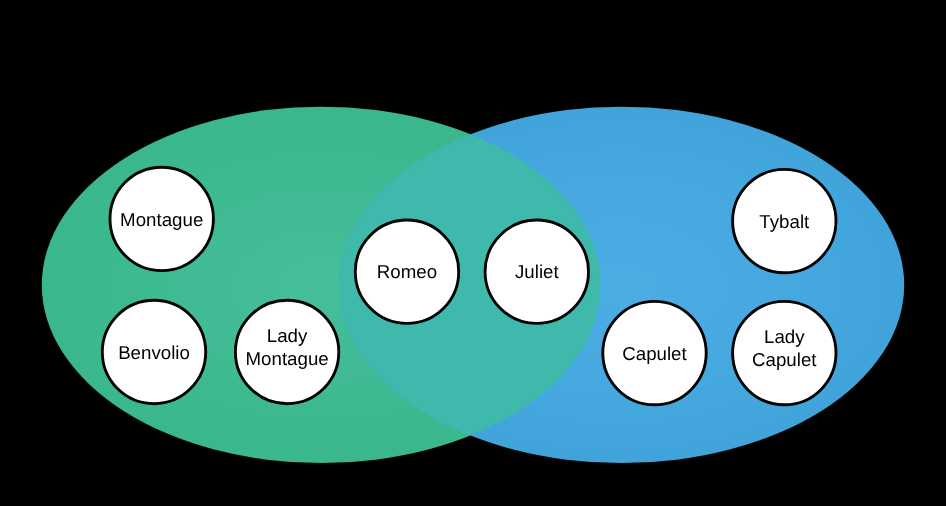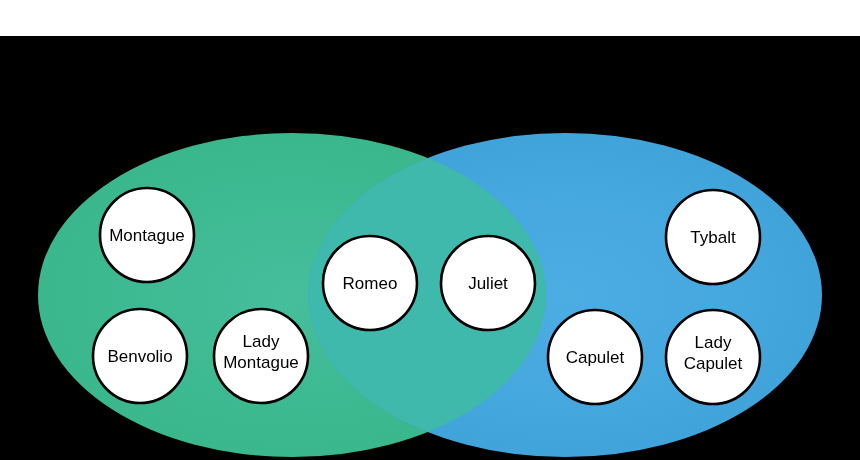--- a/index.html
+++ b/index.html
@@ -9,21 +9,20 @@
   body {
     width: 860px;
     height: 460px;
     overflow: hidden;
     font-family: "Liberation Sans", sans-serif;
   }
   .stage {
     position: relative;
     width: 860px;
     height: 391px;
-    margin-top: 36px;
   }
   svg { display: block; }
   .node-label {
     font-family: "Liberation Sans", sans-serif;
     fill: #000000;
   }
 </style>
 </head>
 <body>
 

